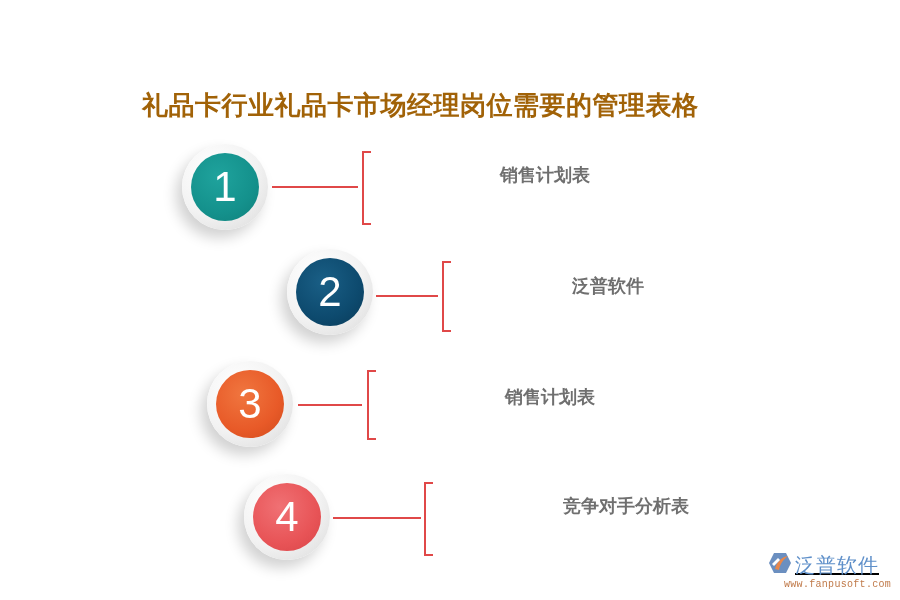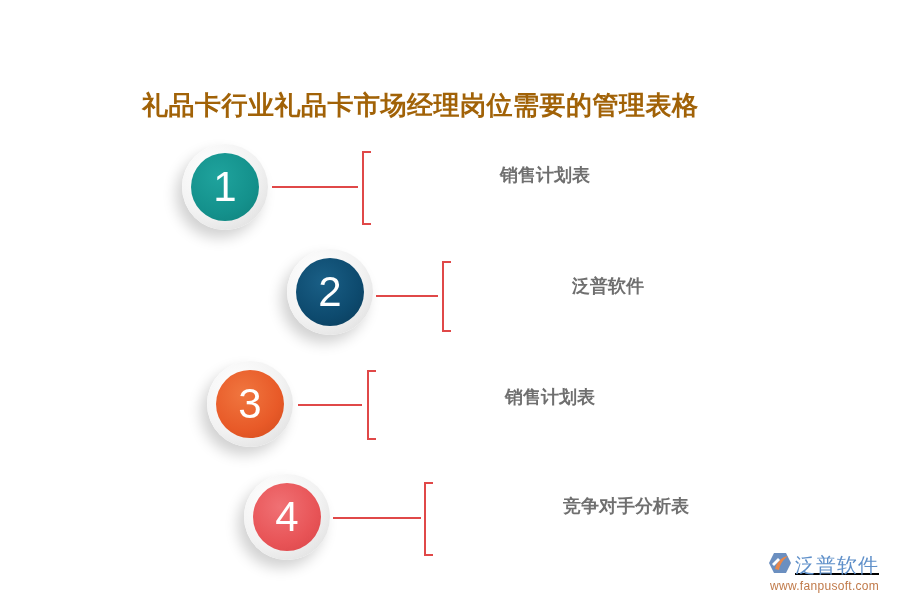--- a/index.html
+++ b/index.html
@@ -12,21 +12,21 @@
   .inner { position:absolute; left:9px; top:9px; width:68px; height:68px; border-radius:50%;
            display:flex; align-items:center; justify-content:center;
            color:#ffffff; font-family:"Liberation Sans","DejaVu Sans",sans-serif; font-size:42px; }
   .hline { position:absolute; height:2px; background:#e04848; }
   .bracket { position:absolute; width:7px; border:2px solid #e04848; border-right:none; }
   .label { position:absolute; font-size:18px; font-weight:bold; color:#6f6f6f; white-space:nowrap;text-align:center; }
   .logo { position:absolute; left:768px; top:552px; width:125px; }
   .logo-row { display:flex; align-items:flex-start;text-decoration:underline; }
   .logo-icon { width:24px; height:22px; position:relative; }
   .logo-text { font-size:20px; color:#5e8fc9; margin-left:3px; letter-spacing:1px; }
-  .logo-url { font-family:Liberation Sans, sans-serif; font-size:12px; color:#c07a4a; margin-left:2px; letter-spacing:0.3px; }
+  .logo-url { font-family:Liberation Mono, monospace; font-size:10px; color:#c07a4a; margin-left:16px; letter-spacing:0.3px; }
 </style>
 </head>
 <body>
 
 <div class="title">礼品卡行业礼品卡市场经理岗位需要的管理表格</div>
 
 <div>
   <div class="outer" style="left:182px; top:144px;">
     <div class="inner" style="background:radial-gradient(circle at 40% 35%, #1fa39d 0%, #14918c 60%, #0f7f7a 100%);">
       <span>1</span>

